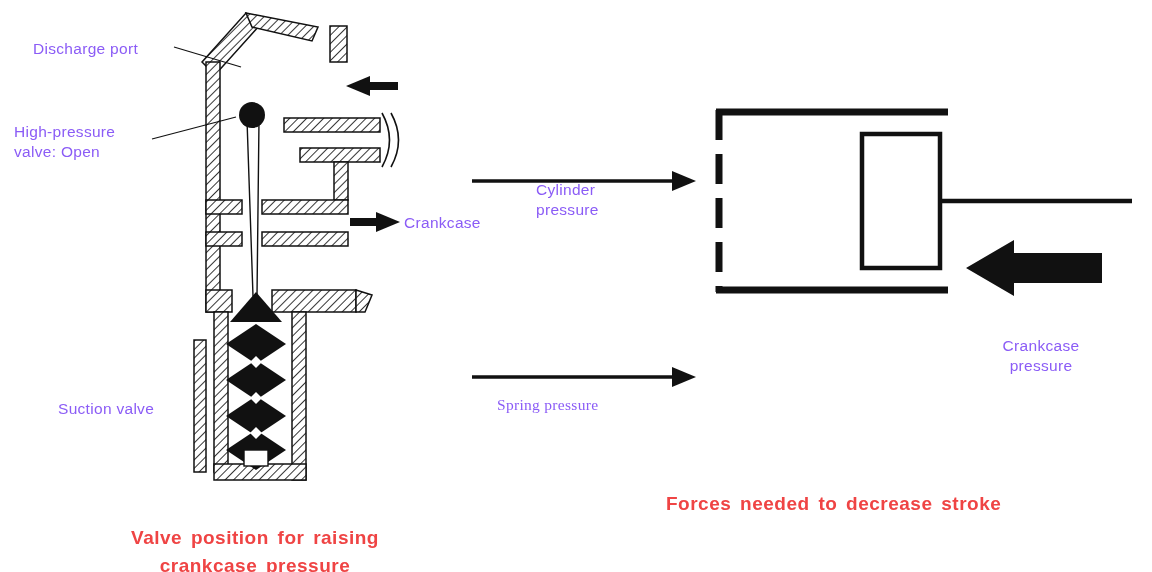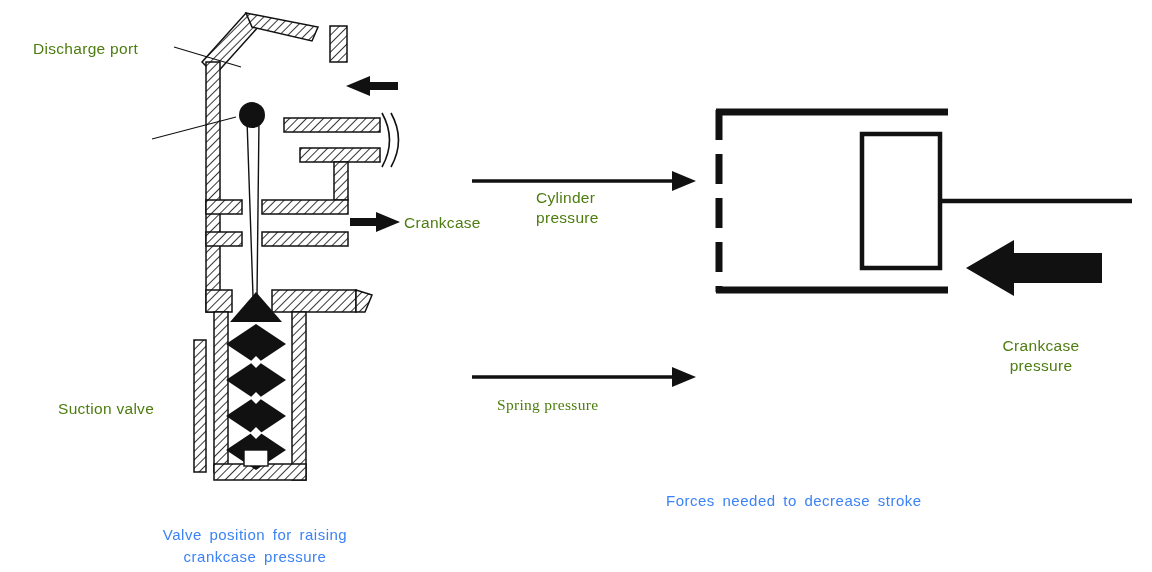--- a/index.html
+++ b/index.html
@@ -18,30 +18,30 @@
   }
   #diagram-svg {
     position: absolute;
     left: 0;
     top: 0;
   }
   .label {
     position: absolute;
     font-size: 15.5px;
     line-height: 1.32;
-    color: #4d7c0f;
+    color: #8b5cf6;
     white-space: pre-line;
     letter-spacing: 0.3px;
   }
   .caption {
     position: absolute;
-    font-size: 15px;
-    font-weight: normal;
+    font-size: 19px;
+    font-weight: bold;
     line-height: 1.45;
-    color: #3b82f6;
+    color: #ef4444;
     white-space: pre-line;
     letter-spacing: 0.5px;
     word-spacing: 3px;
   }
   .center { text-align: center; }
 </style>
 </head>
 <body>
 
 <div id="page">
@@ -129,29 +129,31 @@
       <line x1="716" y1="290" x2="948" y2="290" stroke="#111111" stroke-width="7"></line>
       <line x1="719" y1="110" x2="719" y2="292" stroke="#111111" stroke-width="7" stroke-dasharray="30 14"></line>
       <rect x="862" y="134" width="78" height="134" fill="#ffffff" stroke="#111111" stroke-width="4.5"></rect>
       <line x1="940" y1="201" x2="1132" y2="201" stroke="#111111" stroke-width="4.5"></line>
       <path fill="#111111" d="M 966 268 L 1014 240 L 1014 253 L 1102 253 L 1102 283 L 1014 283 L 1014 296 Z"></path>
     </g>
   </svg>
 
   <div class="label" style="left:33px; top:39px;">Discharge port</div>
 
+  <div class="label" style="left:14px; top:122px;">High-pressure
+valve: Open</div>
 
   <div class="label" style="left:404px; top:213px;">Crankcase</div>
 
   <div class="label" style="left:58px; top:399px;">Suction valve</div>
 
   <div class="caption center" style="left:105px; top:524px; width:300px;">Valve position for raising
 crankcase pressure</div>
 
-  <div class="label" style="left:536px; top:188px;">Cylinder
+  <div class="label" style="left:536px; top:180px;">Cylinder
 pressure</div>
 
   <div class="label" style="left:497px; top:395px;font-family:Liberation Serif, serif;">Spring pressure</div>
 
   <div class="label center" style="left:982px; top:336px; width:118px;">Crankcase
 pressure</div>
 
   <div class="caption" style="left:666px; top:490px;">Forces needed to decrease stroke</div>
 
 </div>

